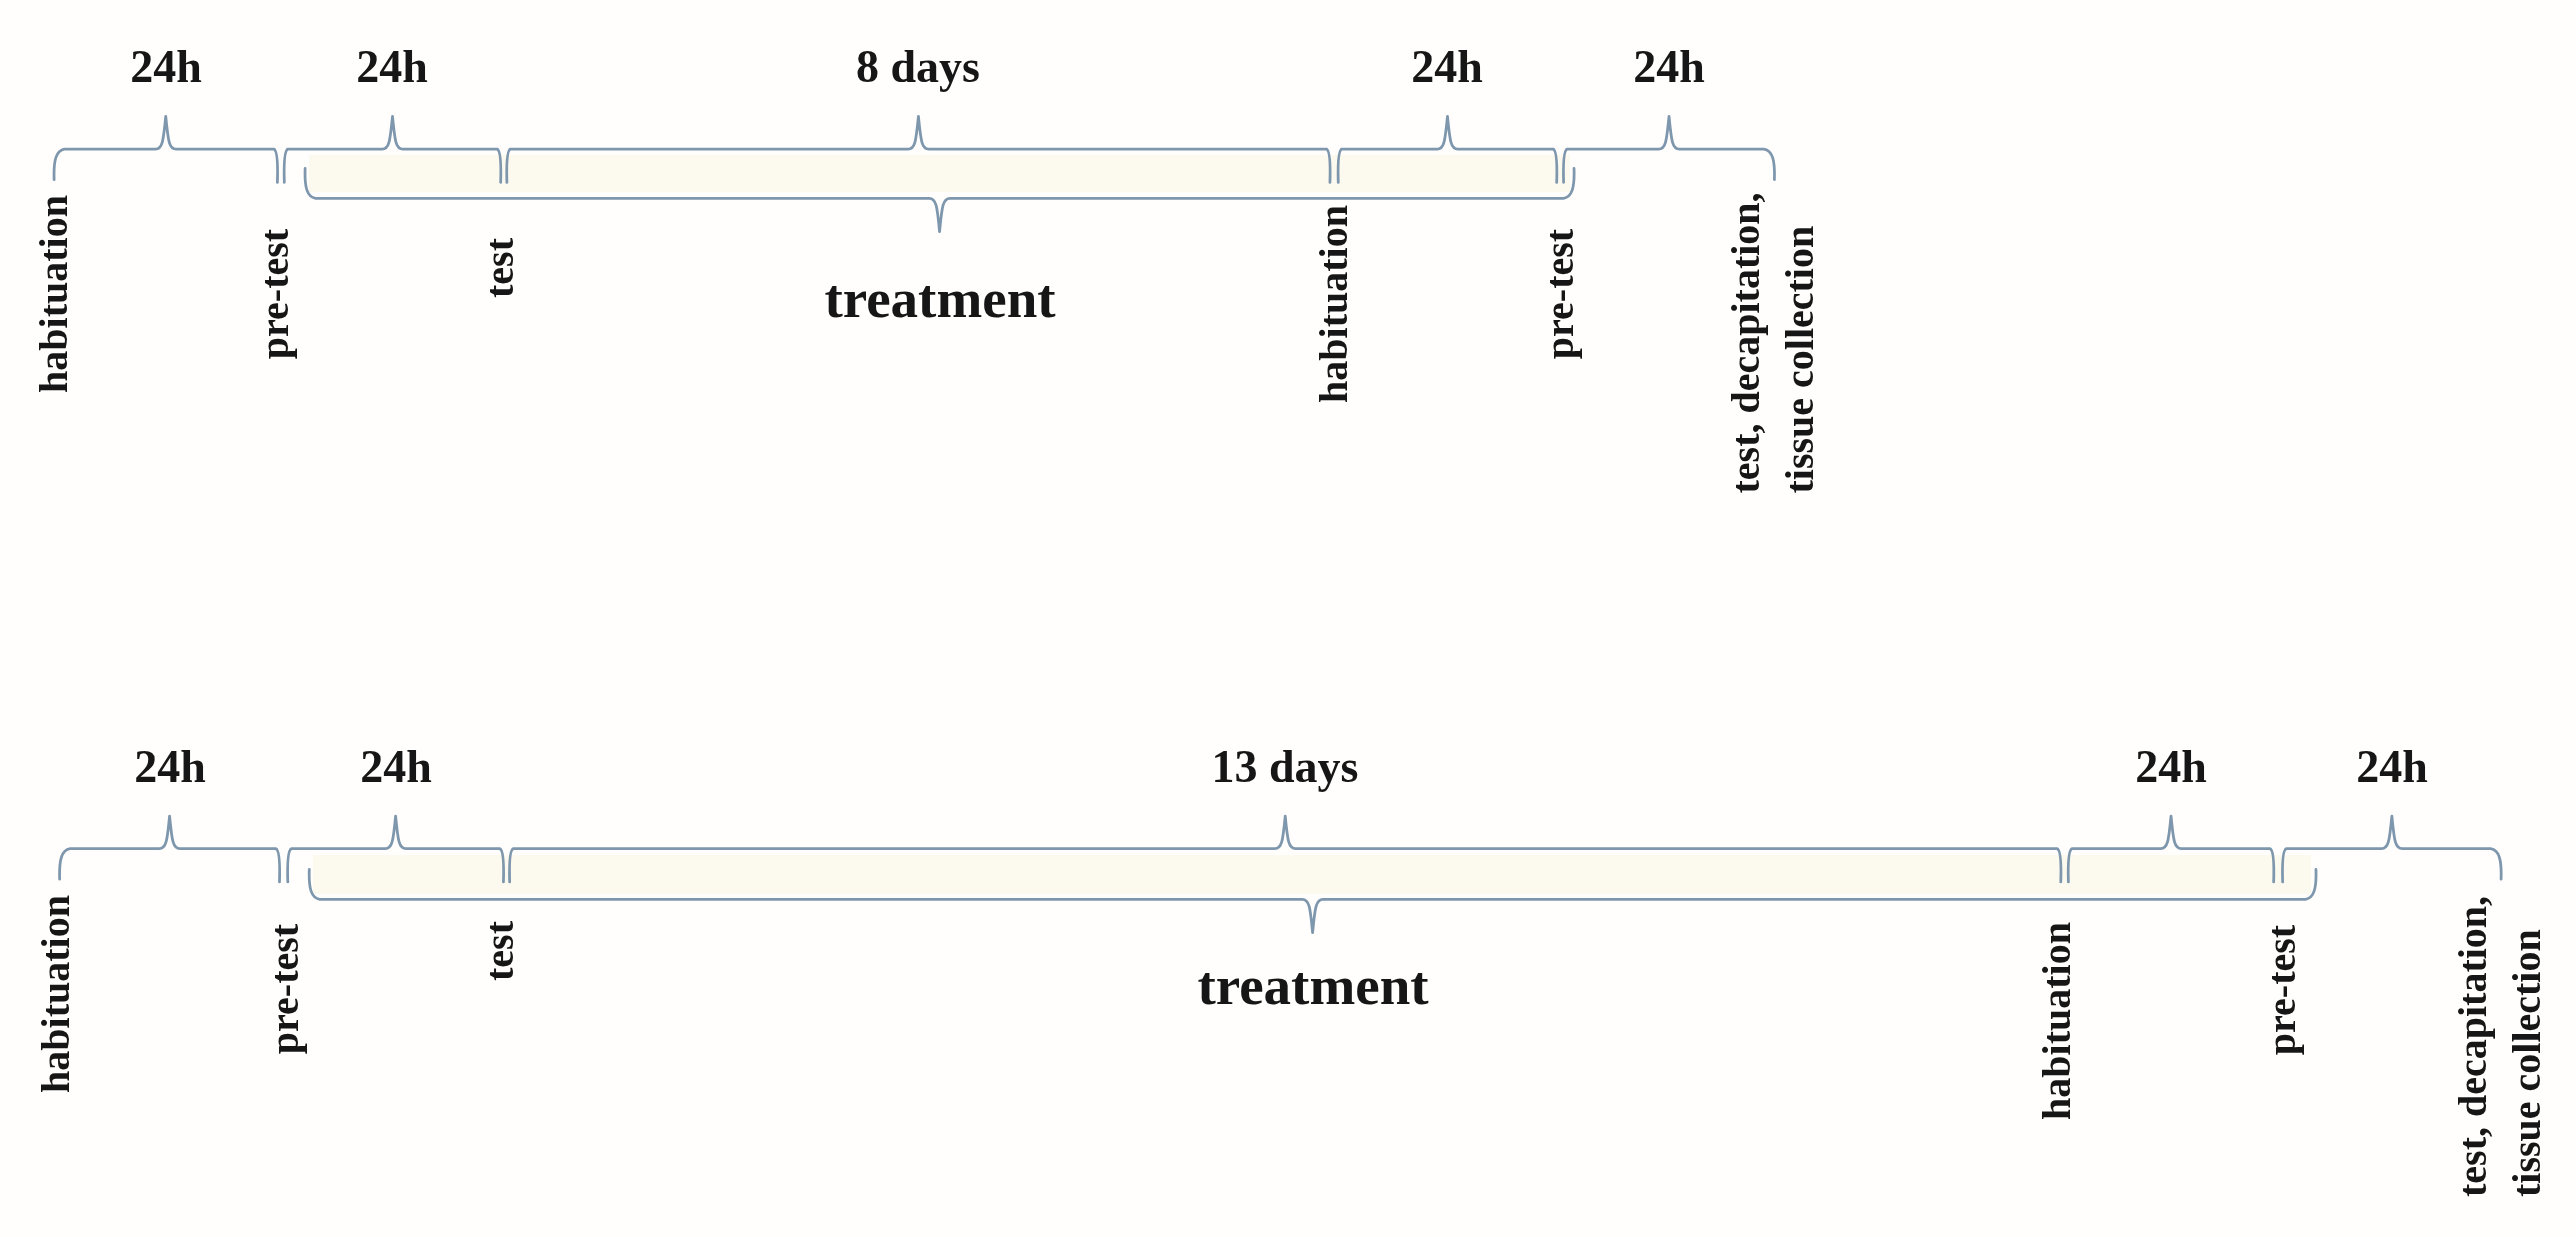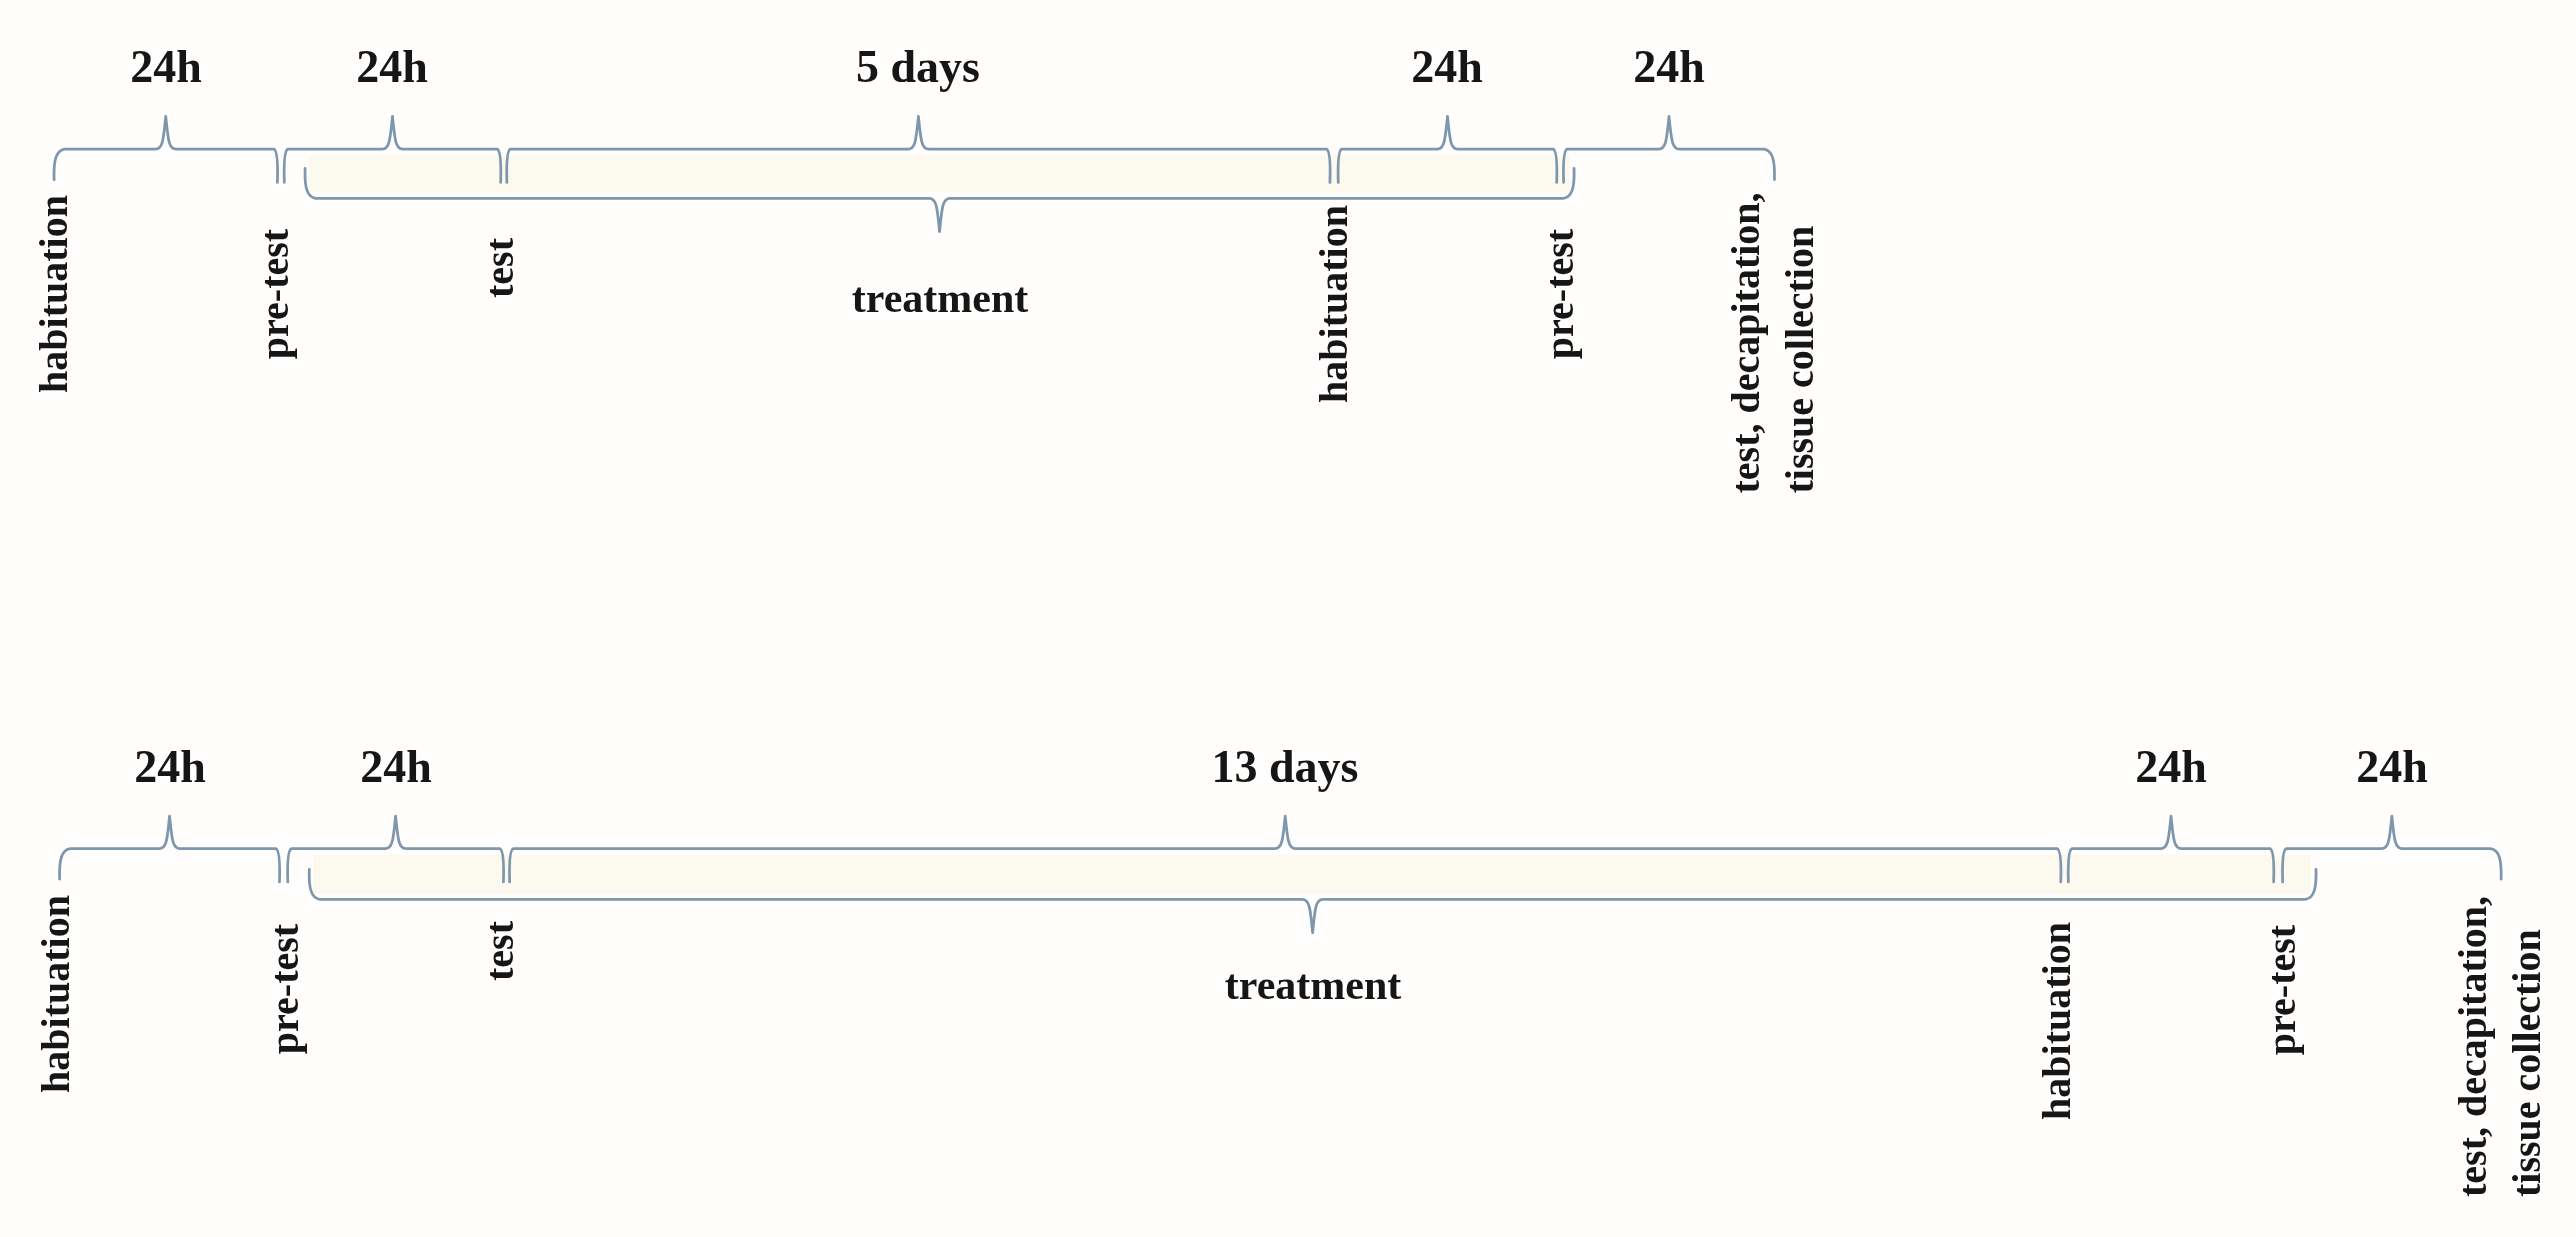--- a/index.html
+++ b/index.html
@@ -16,21 +16,21 @@
     pointer-events:none;
   }
   .label{
     position:absolute;
     color:#161616;
     font-weight:700;
     white-space:nowrap;
     transform:translate(-50%,-50%);
   }
   .duration-label{font-size:46px;}
-  .treatment-label{font-size:42px;}
+  .treatment-label{font-size:55px;}
   .event-label{
     font-size:40px;
     transform:translate(-50%,-50%) rotate(-90deg);
     text-align:center;
   }
   .event-label.multi{
     text-align:left;
     white-space:normal;
     line-height:54px;
   }
@@ -53,21 +53,21 @@
       <path d="M 86 1268 C 85 1239.4 89 1226 101 1224 L 229.5 1224 C 239.5 1224 241 1213.66 244.5 1177 C 248 1213.66 249.5 1224 259.5 1224 L 398 1224 C 402 1226 404 1240.8 403 1272" fill="none" stroke="#7e97ad" stroke-width="4" stroke-linecap="round" stroke-linejoin="round"></path>
       <path d="M 415 1272 C 414 1240.8 416 1226 420 1224 L 555.5 1224 C 565.5 1224 567 1213.66 570.5 1177 C 574 1213.66 575.5 1224 585.5 1224 L 721 1224 C 725 1226 727 1240.8 726 1272" fill="none" stroke="#7e97ad" stroke-width="4" stroke-linecap="round" stroke-linejoin="round"></path>
       <path d="M 735 1272 C 734 1240.8 736 1226 740 1224 L 1838.5 1224 C 1848.5 1224 1850 1213.66 1853.5 1177 C 1857 1213.66 1858.5 1224 1868.5 1224 L 2967 1224 C 2971 1226 2973 1240.8 2972 1272" fill="none" stroke="#7e97ad" stroke-width="4" stroke-linecap="round" stroke-linejoin="round"></path>
       <path d="M 2983 1272 C 2982 1240.8 2984 1226 2988 1224 L 3116 1224 C 3126 1224 3127.5 1213.66 3131 1177 C 3134.5 1213.66 3136 1224 3146 1224 L 3274 1224 C 3278 1226 3280 1240.8 3279 1272" fill="none" stroke="#7e97ad" stroke-width="4" stroke-linecap="round" stroke-linejoin="round"></path>
       <path d="M 3292 1272 C 3291 1240.8 3293 1226 3297 1224 L 3434.5 1224 C 3444.5 1224 3446 1213.66 3449.5 1177 C 3453 1213.66 3454.5 1224 3464.5 1224 L 3592 1224 C 3604 1226 3608 1239.4 3607 1268" fill="none" stroke="#7e97ad" stroke-width="4" stroke-linecap="round" stroke-linejoin="round"></path>
       <path d="M 446 1254 C 445 1281.95 449 1295 461 1297 L 1878 1297 C 1888 1297 1889.5 1307.56 1893 1345 C 1896.5 1307.56 1898 1297 1908 1297 L 3325 1297 C 3337 1295 3341 1281.95 3340 1254" fill="none" stroke="#7e97ad" stroke-width="4" stroke-linecap="round" stroke-linejoin="round"></path>
     </svg>
   <div id="labels-layer">
       <div class="label duration-label" style="left: 166px; top: 66px;">24h</div>
       <div class="label duration-label" style="left: 392px; top: 66px;">24h</div>
-      <div class="label duration-label" style="left: 918px; top: 66px;">5 days</div>
+      <div class="label duration-label" style="left: 918px; top: 66px;">8 days</div>
       <div class="label duration-label" style="left: 1447px; top: 66px;">24h</div>
       <div class="label duration-label" style="left: 1669px; top: 66px;">24h</div>
       <div class="label treatment-label" style="left: 940px; top: 298px;">treatment</div>
       <div class="label event-label" style="left: 53px; top: 294px; width: 198px;"><span>habituation</span></div>
       <div class="label event-label" style="left: 274px; top: 294px; width: 147px;"><span>pre-test</span></div>
       <div class="label event-label" style="left: 499px; top: 268px; width: 61px;"><span>test</span></div>
       <div class="label event-label" style="left: 1333px; top: 304px; width: 198px;"><span>habituation</span></div>
       <div class="label event-label" style="left: 1559px; top: 294px; width: 147px;"><span>pre-test</span></div>
       <div class="label event-label multi" style="left: 1773px; top: 342px; width: 303px;">
         <span>test, decapitation,</span>

